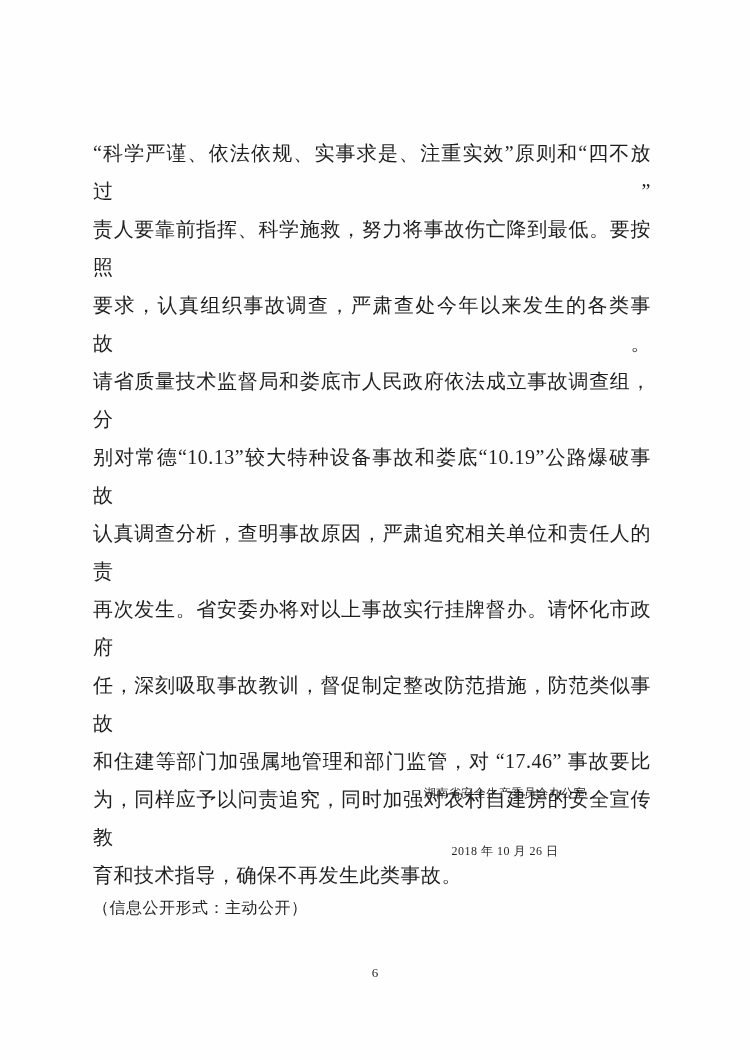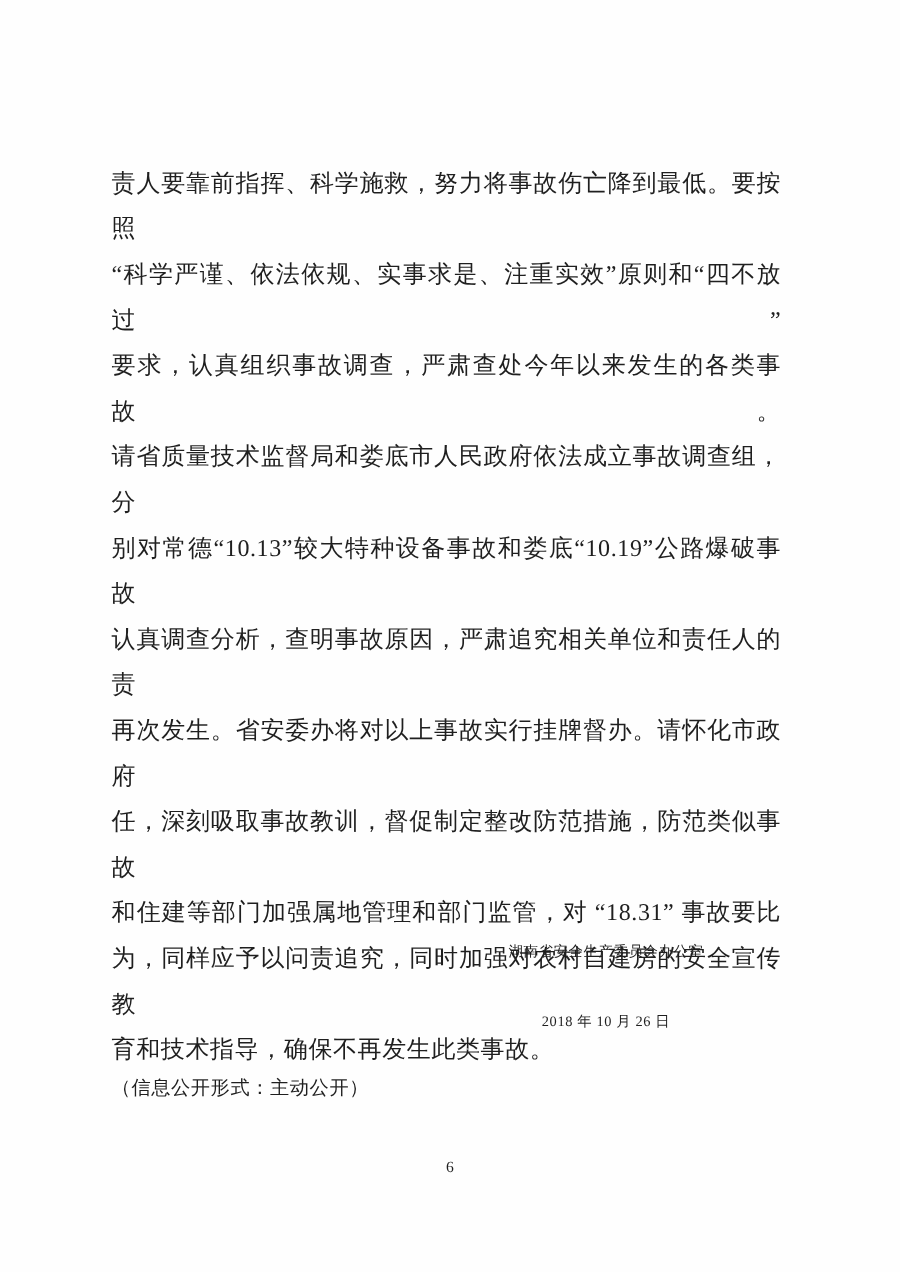--- a/index.html
+++ b/index.html
@@ -72,29 +72,29 @@
     line-height: 16px;
   }
 </style>
 </head>
 <body>
 
 <div class="page">
 
   <div class="doc-body">
     <div>
+      <div class="line fill">“科学严谨、依法依规、实事求是、注重实效”原则和“四不放过”</div>
       <div class="line fill">责人要靠前指挥、科学施救，努力将事故伤亡降到最低。要按照</div>
-      <div class="line fill">“科学严谨、依法依规、实事求是、注重实效”原则和“四不放过”</div>
       <div class="line fill">要求，认真组织事故调查，严肃查处今年以来发生的各类事故。</div>
       <div class="line fill">请省质量技术监督局和娄底市人民政府依法成立事故调查组，分</div>
       <div class="line fill">别对常德“10.13”较大特种设备事故和娄底“10.19”公路爆破事故</div>
       <div class="line fill">认真调查分析，查明事故原因，严肃追究相关单位和责任人的责</div>
       <div class="line fill">再次发生。省安委办将对以上事故实行挂牌督办。请怀化市政府</div>
       <div class="line fill">任，深刻吸取事故教训，督促制定整改防范措施，防范类似事故</div>
-      <div class="line fill">和住建等部门加强属地管理和部门监管，对 “18.31” 事故要比</div>
+      <div class="line fill">和住建等部门加强属地管理和部门监管，对 “17.46” 事故要比</div>
       <div class="line fill">为，同样应予以问责追究，同时加强对农村自建房的安全宣传教</div>
       <div class="line end">育和技术指导，确保不再发生此类事故。</div>
     </div>
   </div>
 
   <div class="sig-block">
     <div class="sig-org">湖南省安全生产委员会办公室</div>
     <div class="sig-date">2018 年 10 月 26 日</div>
   </div>
 

